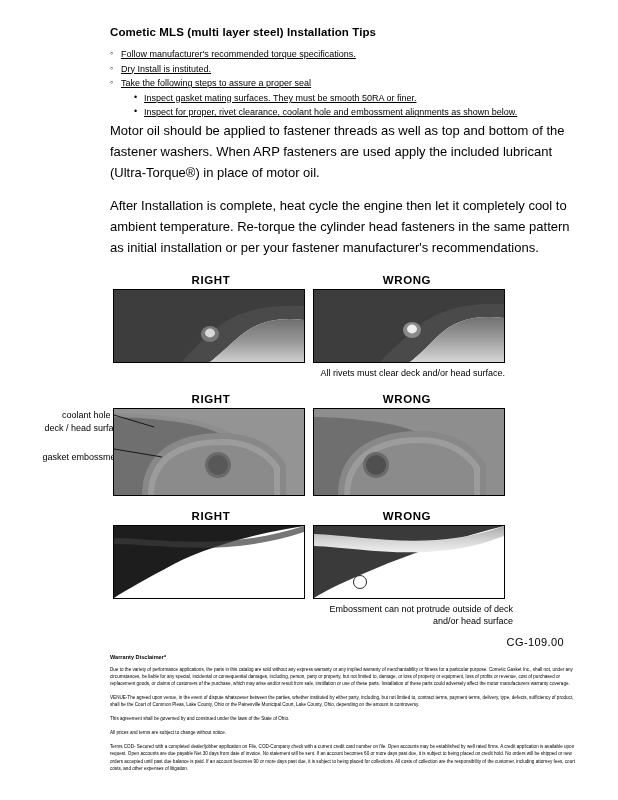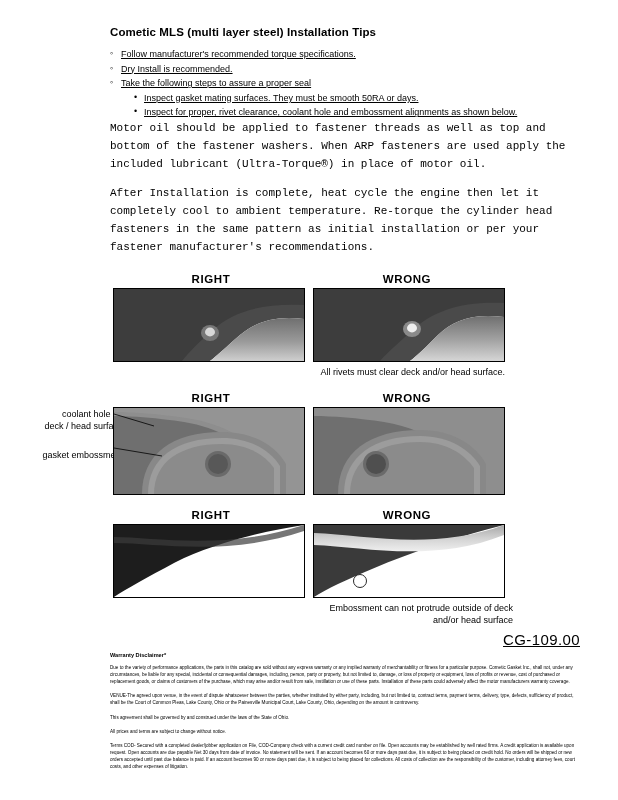--- a/index.html
+++ b/index.html
@@ -62,25 +62,24 @@
     left: 0;
     top: -1px;
     font-size: 9px;
   }
   h2.subhead {
     font-size: 11px;
     font-weight: bold;
     margin: 17px 0 7px 70px;
   }
   p.para {
-    font-size: 11px;
+    font-size: 13px;
     line-height: 1.62;
     margin: 0 0 0 70px;
     max-width: 470px;
-    font-family: Liberation Mono, monospace;
   }
   p.para + p.para {
     margin-top: 12px;
   }
   p.note {
     font-size: 9px;
     margin: 13px 0 0 70px;
   }
 
   
@@ -158,41 +157,40 @@
     margin: 0 0 6px 0;
   }
   .warranty p {
     font-size: 4.6px;
     line-height: 1.55;
     margin: 0 0 7px 0;
     text-align: left;
   }
   .footer-code {
     position: absolute;
-    right: 38px;
+    right: 54px;
     bottom: 24px;
-    font-size: 15px;
+    font-size: 11px;
     letter-spacing: 0.4px;
-    text-decoration: underline;
   }
 </style>
 </head>
 <body>
 
 <div class="page">
 
   <h1 class="title">Cometic MLS (multi layer steel) Installation Tips</h1>
 
   <ul class="bullets">
     <li>Follow manufacturer's recommended torque specifications.</li>
-    <li>Dry Install is recommended.</li>
+    <li>Dry Install is instituted.</li>
     <li>
       <span>Take the following steps to assure a proper seal</span>
       <ul class="sub">
-        <li>Inspect gasket mating surfaces.  They must be smooth 50RA or days.</li>
+        <li>Inspect gasket mating surfaces.  They must be smooth 50RA or finer.</li>
         <li>Inspect for proper, rivet clearance, coolant hole and embossment alignments as shown below.</li>
       </ul>
     </li>
   </ul>
 
   <p class="para">Motor oil should be applied to fastener threads as well as top and bottom of the fastener washers. When ARP fasteners are used apply the included lubricant (Ultra-Torque®) in place of motor oil.</p>
   <p class="para">After Installation is complete, heat cycle the engine then let it completely cool to ambient temperature. Re-torque the cylinder head fasteners in the same pattern as initial installation or per your fastener manufacturer's recommendations.</p>
 
   <div class="figures">
 

